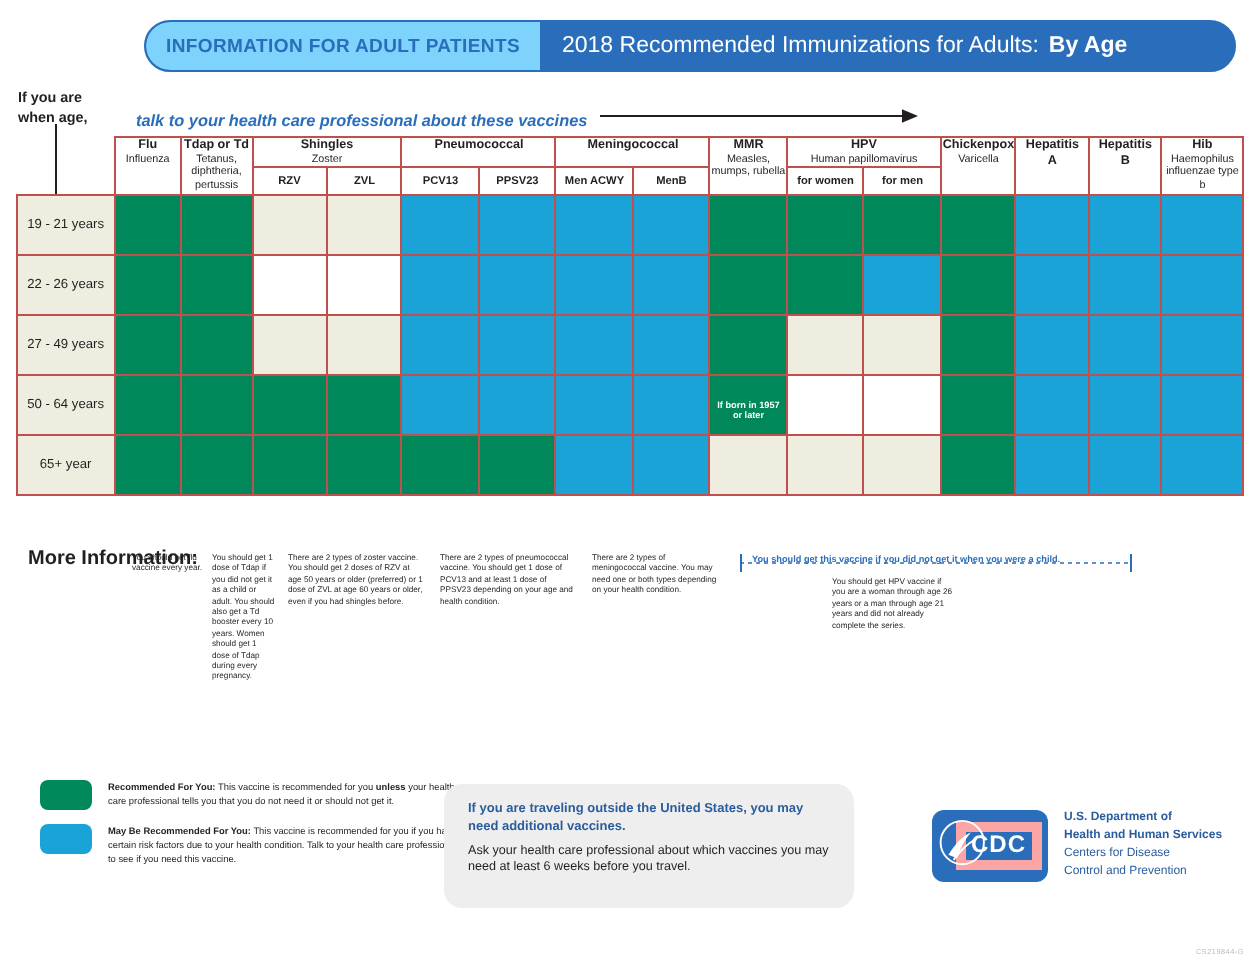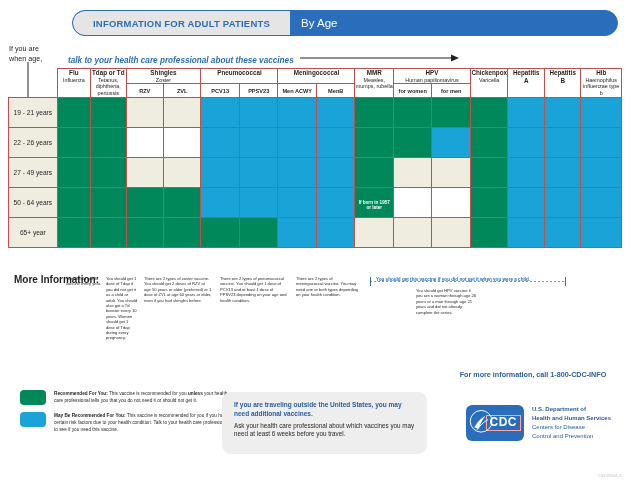--- a/index.html
+++ b/index.html
@@ -16,40 +16,40 @@
   
   .header-wrap { position:absolute; left:72px; top:10px; width:546px; height:26px; }
   .header-bar {
     width:100%; height:100%;
     border-radius:13px;
     background:#2a6ebb;
     border:1.5px solid #2a6ebb;
     display:flex; align-items:stretch; overflow:hidden;
   }
   .header-tag {
-    background:#e5e5e5;
+    background:#7dd3fc;
     color:#2a6ebb;
     font-size:9.5px; font-weight:bold; letter-spacing:.2px;
     display:flex; align-items:center; justify-content:center;
-    padding:0 20px;
+    padding:0 10px;
     border-radius:13px 0 0 13px;
     white-space:nowrap;
     font-stretch:condensed;
   }
   .header-title {
     color:#ffffff; font-size:11.5px;
     display:flex; align-items:center; gap:5px;
     padding-left:11px; white-space:nowrap;
   }
-  .header-title .bold { font-weight:normal; }
+  .header-title .bold { font-weight:bold; }
 
   
   .ifyouare {
     position:absolute; left:9px; top:44px;
-    font-size:7.2px; font-weight:normal; line-height:1.35;
+    font-size:7.2px; font-weight:bold; line-height:1.35;
     color:#231f20;
   }
   .down-arrow {
     position:absolute; left:24px; top:62px; width:9px; height:48px;
   }
   .talkto {
     position:absolute; left:68px; top:56px;
     font-size:8.2px; font-weight:bold; color:#2a6ebb;
     white-space:nowrap;
     font-style:italic;
@@ -141,38 +141,39 @@
     text-align:center; font-size:7.2px; font-weight:bold;
     color:#2a5d9e; line-height:1.5;
   }
   .cdclogo-row { position:absolute; left:466px; top:405px; display:flex; align-items:center; gap:8px; }
   .cdc-mark {
     width:58px; height:36px; border-radius:6px; background:#2a6ebb;
     display:flex; align-items:center; justify-content:flex-end;
     padding-right:3px; position:relative; flex:none;
   }
   .cdc-letters {
-    border:1px solid #fca5a5; color:#ffffff; font-weight:bold;
+    border:5px solid #fca5a5; color:#ffffff; font-weight:bold;
     font-size:12px; letter-spacing:.5px; padding:0px 3px 1px 3px;
     line-height:1.15;
   }
   .hhs-txt { font-size:6px; line-height:1.5; color:#2a5d9e; }
   .hhs-txt .b { font-weight:bold; }
   .doccode {
     position:absolute; right:8px; bottom:6px;
     font-size:3.6px; color:#b9b9b9; letter-spacing:.3px;
   }
 </style>
 </head>
 <body>
 
 <div class="header-wrap">
   <div class="header-bar">
     <div class="header-tag">INFORMATION FOR ADULT PATIENTS</div>
     <div class="header-title">
+      <span>2018 Recommended Immunizations for Adults:</span>
       <span class="bold">By Age</span>
     </div>
   </div>
 </div>
 
 <div class="ifyouare">
   <div>If you are</div>
   <div>when age,</div>
 </div>
 <svg class="down-arrow" viewBox="0 0 9 48">
@@ -545,21 +546,20 @@
     </div>
   </div>
 </div>
 
 <div class="travel">
   <div class="t1">If you are traveling outside the United States, you may need additional vaccines.</div>
   <div class="t2">Ask your health care professional about which vaccines you may need at least 6 weeks before you travel.</div>
 </div>
 
 <div class="cdcinfo">
-  <div>For more information, call 1-800-CDC-INFO</div>
 </div>
 <div class="cdclogo-row">
   <div class="cdc-mark">
     <svg viewBox="0 0 30 34" style="position:absolute;left:3px;top:3px;width:26px;height:30px">
       <circle cx="14" cy="15" r="12.5" fill="none" stroke="#ffffff" stroke-width="1.1"></circle>
       <path d="M6 22 C10 16 13 12 19 9 C15 14 13 18 11 24 Z" fill="#ffffff"></path>
       <path d="M9 25 C13 20 16 16 22 13" fill="none" stroke="#ffffff" stroke-width="1.1"></path>
     </svg>
     <div class="cdc-letters">CDC</div>
   </div>

